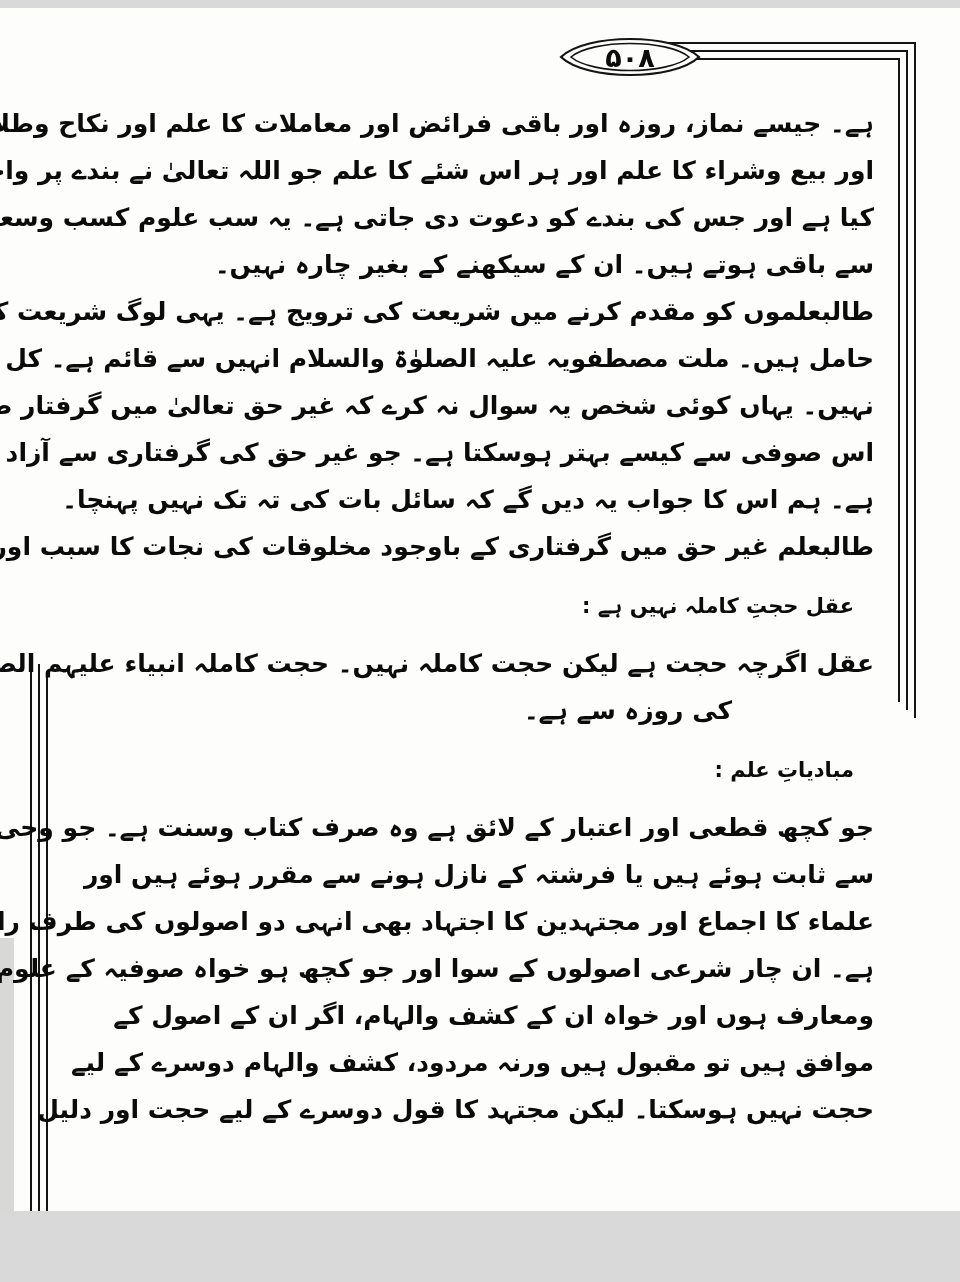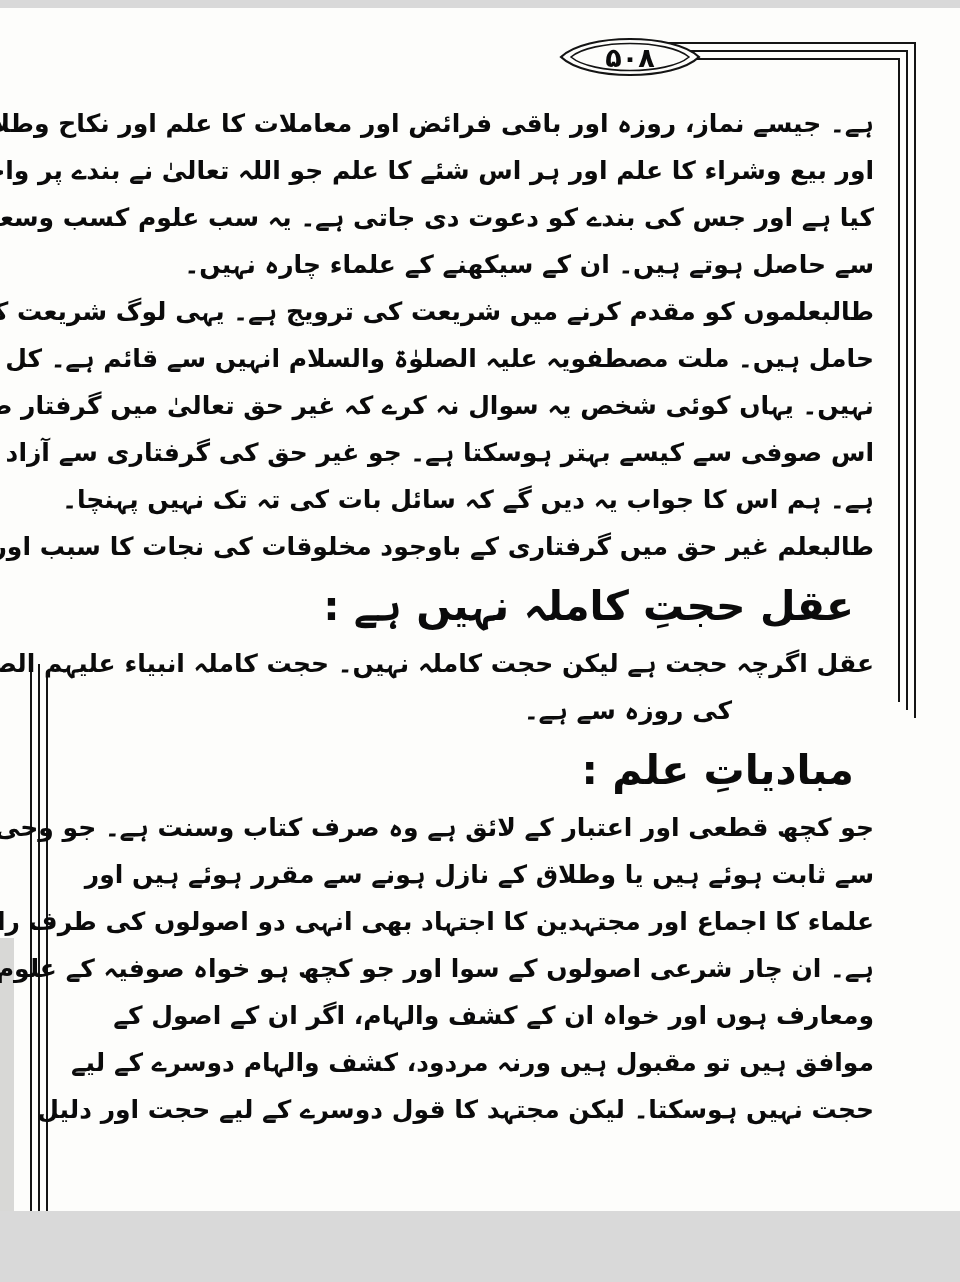--- a/index.html
+++ b/index.html
@@ -49,21 +49,21 @@
   .line {
     font-size: 25px;
     font-weight: 700;
     line-height: 47px;
     white-space: nowrap;
   }
   .line.indent {
     margin-right: 142px;
   }
   .heading {
-    font-size: 41px;
+    font-size: 21px;
     font-weight: 800;
     line-height: 56px;
     margin: 8px 20px 6px 0;
     white-space: nowrap;
   }
 </style>
 </head>
 <body>
 
 <div class="page">
@@ -99,37 +99,37 @@
       <path d="M 12 24 C 30 8, 98 8, 116 24 C 98 40, 30 40, 12 24 Z" fill="none" stroke="#141414" stroke-width="1.6"></path>
       <text x="64" y="33" font-size="24" text-anchor="middle">۱۷۷۲</text>
     </svg>
   </div>
 
   <div class="text-block">
 
     <div class="line">ہے۔ جیسے نماز، روزہ اور باقی فرائض اور معاملات کا علم اور نکاح وطلاق</div>
     <div class="line">اور بیع وشراء کا علم اور ہر اس شئے کا علم جو اللہ تعالیٰ نے بندے پر واجب</div>
     <div class="line">کیا ہے اور جس کی بندے کو دعوت دی جاتی ہے۔ یہ سب علوم کسب وسعی</div>
-    <div class="line">سے حاصل ہوتے ہیں۔ ان کے سیکھنے کے علماء چارہ نہیں۔</div>
+    <div class="line">سے باقی ہوتے ہیں۔ ان کے سیکھنے کے بغیر چارہ نہیں۔</div>
     <div class="line">طالبعلموں کو مقدم کرنے میں شریعت کی ترویج ہے۔ یہی لوگ شریعت کے</div>
     <div class="line">حامل ہیں۔ ملت مصطفویہ علیہ الصلوٰۃ والسلام انہیں سے قائم ہے۔ کل</div>
     <div class="line">نہیں۔ یہاں کوئی شخص یہ سوال نہ کرے کہ غیر حق تعالیٰ میں گرفتار طالبعلم</div>
     <div class="line">اس صوفی سے کیسے بہتر ہوسکتا ہے۔ جو غیر حق کی گرفتاری سے آزاد ہو چکا</div>
     <div class="line">ہے۔ ہم اس کا جواب یہ دیں گے کہ سائل بات کی تہ تک نہیں پہنچا۔</div>
     <div class="line">طالبعلم غیر حق میں گرفتاری کے باوجود مخلوقات کی نجات کا سبب اور ذریعہ ہے۔</div>
 
     <div class="heading">عقل حجتِ کاملہ نہیں ہے :</div>
 
     <div class="line">عقل اگرچہ حجت ہے لیکن حجت کاملہ نہیں۔ حجت کاملہ انبیاء علیہم الصلوٰۃ والسلام</div>
     <div class="line indent">کی روزہ سے ہے۔</div>
 
     <div class="heading">مبادیاتِ علم :</div>
 
     <div class="line">جو کچھ قطعی اور اعتبار کے لائق ہے وہ صرف کتاب وسنت ہے۔ جو وحی قطعی</div>
-    <div class="line">سے ثابت ہوئے ہیں یا وطلاق کے نازل ہونے سے مقرر ہوئے ہیں اور</div>
+    <div class="line">سے ثابت ہوئے ہیں یا فرشتہ کے نازل ہونے سے مقرر ہوئے ہیں اور</div>
     <div class="line">علماء کا اجماع اور مجتہدین کا اجتہاد بھی انہی دو اصولوں کی طرف راجح</div>
     <div class="line">ہے۔ ان چار شرعی اصولوں کے سوا اور جو کچھ ہو خواہ صوفیہ کے علوم</div>
     <div class="line">ومعارف ہوں اور خواہ ان کے کشف والہام، اگر ان کے اصول کے</div>
     <div class="line">موافق ہیں تو مقبول ہیں ورنہ مردود، کشف والہام دوسرے کے لیے</div>
     <div class="line">حجت نہیں ہوسکتا۔ لیکن مجتہد کا قول دوسرے کے لیے حجت اور دلیل</div>
 
   </div>
 
 </div>
 

